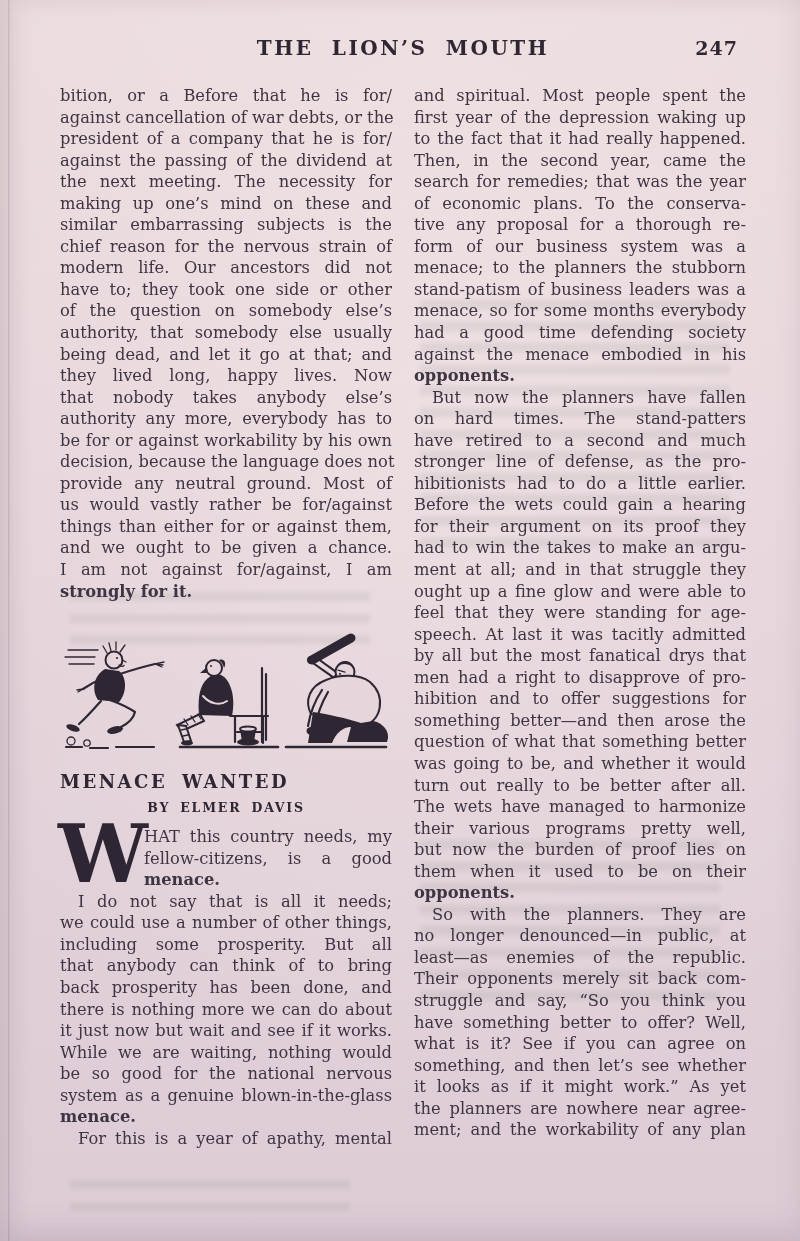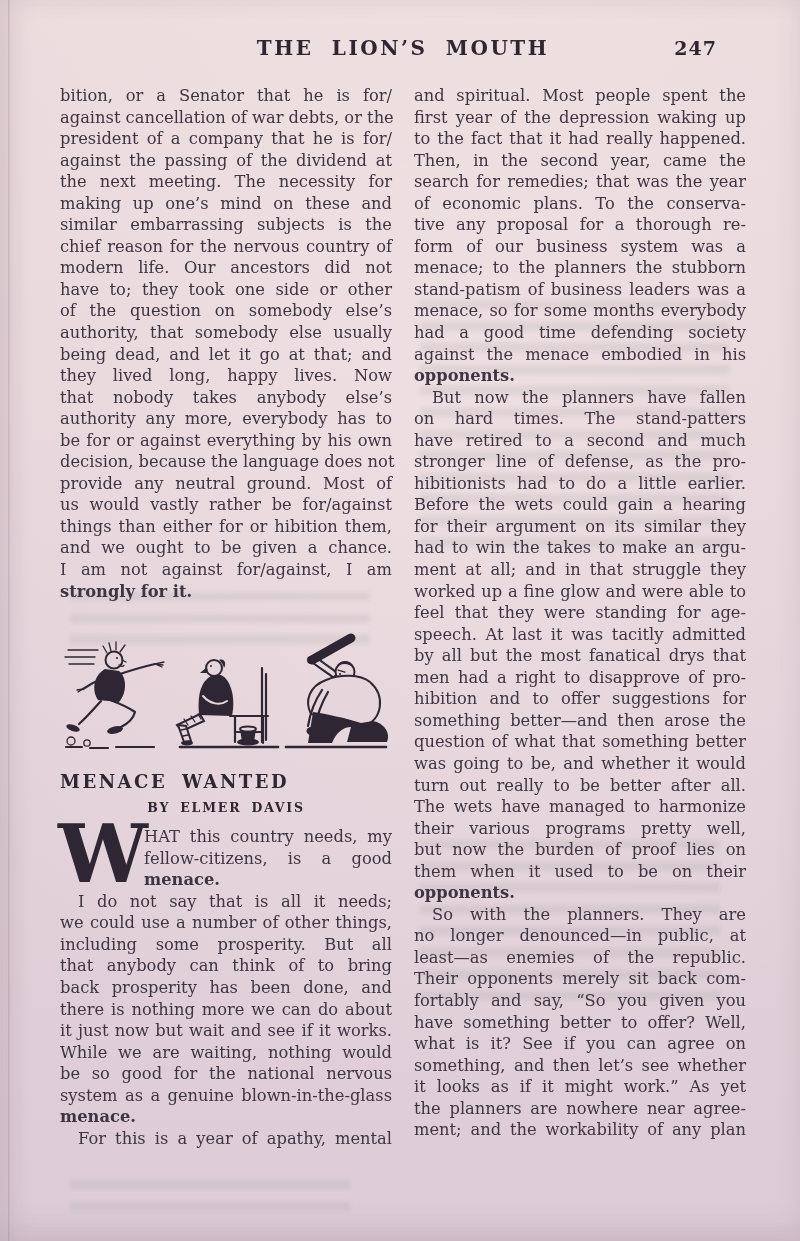--- a/index.html
+++ b/index.html
@@ -36,21 +36,21 @@
     pointer-events:none;
   }
   .content{position:absolute;left:60px;top:36px;width:686px;}
   header{position:relative;height:24px;}
   .running-title{
     text-align:center;
     font-size:20px;font-weight:bold;color:var(--ink-dark);
     letter-spacing:2.5px;word-spacing:9px;
   }
   .page-number{
-    position:absolute;right:29px;top:1px;
+    position:absolute;right:8px;top:1px;
     font-size:19px;font-weight:bold;color:var(--ink-dark);letter-spacing:1px;
   }
   .columns{display:flex;gap:22px;margin-top:25px;}
   .col{width:332px;}
   .tline{
     font-size:16.3px;
     height:21.55px;line-height:21.55px;
     text-align:justify;text-align-last:justify;
     white-space:nowrap;
   }
@@ -92,41 +92,41 @@
   <div class="content">
     <header>
       <div class="running-title">THE LION’S MOUTH</div>
       <div class="page-number">247</div>
     </header>
 
     <main class="columns">
 
       <section class="col">
         <div class="textblock">
-            <div class="tline">bition, or a Senator that he is for/</div>
+            <div class="tline">bition, or a Before that he is for/</div>
             <div class="tline">against cancellation of war debts, or the</div>
             <div class="tline">president of a company that he is for/</div>
             <div class="tline">against the passing of the dividend at</div>
             <div class="tline">the next meeting. The necessity for</div>
             <div class="tline">making up one’s mind on these and</div>
             <div class="tline">similar embarrassing subjects is the</div>
-            <div class="tline">chief reason for the nervous country of</div>
+            <div class="tline">chief reason for the nervous strain of</div>
             <div class="tline">modern life. Our ancestors did not</div>
             <div class="tline">have to; they took one side or other</div>
             <div class="tline">of the question on somebody else’s</div>
             <div class="tline">authority, that somebody else usually</div>
             <div class="tline">being dead, and let it go at that; and</div>
             <div class="tline">they lived long, happy lives. Now</div>
             <div class="tline">that nobody takes anybody else’s</div>
             <div class="tline">authority any more, everybody has to</div>
-            <div class="tline">be for or against everything by his own</div>
+            <div class="tline">be for or against workability by his own</div>
             <div class="tline">decision, because the language does not</div>
             <div class="tline">provide any neutral ground. Most of</div>
             <div class="tline">us would vastly rather be for/against</div>
-            <div class="tline">things than either for or hibition them,</div>
+            <div class="tline">things than either for or against them,</div>
             <div class="tline">and we ought to be given a chance.</div>
             <div class="tline">I am not against for/against, I am</div>
             <div class="tline nojust">strongly for it.</div>
           </div>
 
         <figure class="cartoon">
           <svg width="332" height="126" viewBox="0 0 332 126" role="img" aria-label="Cartoon: an excited man rushes in pointing, an elderly man sits slumped on a chair beside his top hat, and a burly man kneels brandishing a club">
 
             <g class="ink">
               <path d="M6,117 h16 M30,118 h18 M56,117 h38"></path>
@@ -232,43 +232,43 @@
             <div class="tline">menace, so for some months everybody</div>
             <div class="tline">had a good time defending society</div>
             <div class="tline">against the menace embodied in his</div>
             <div class="tline nojust">opponents.</div>
             <div class="tline indent">But now the planners have fallen</div>
             <div class="tline">on hard times. The stand-patters</div>
             <div class="tline">have retired to a second and much</div>
             <div class="tline">stronger line of defense, as the pro-</div>
             <div class="tline">hibitionists had to do a little earlier.</div>
             <div class="tline">Before the wets could gain a hearing</div>
-            <div class="tline">for their argument on its similar they</div>
+            <div class="tline">for their argument on its proof they</div>
             <div class="tline">had to win the takes to make an argu-</div>
             <div class="tline">ment at all; and in that struggle they</div>
-            <div class="tline">worked up a fine glow and were able to</div>
+            <div class="tline">ought up a fine glow and were able to</div>
             <div class="tline">feel that they were standing for age-</div>
             <div class="tline">speech. At last it was tacitly admitted</div>
             <div class="tline">by all but the most fanatical drys that</div>
             <div class="tline">men had a right to disapprove of pro-</div>
             <div class="tline">hibition and to offer suggestions for</div>
             <div class="tline">something better—and then arose the</div>
             <div class="tline">question of what that something better</div>
             <div class="tline">was going to be, and whether it would</div>
             <div class="tline">turn out really to be better after all.</div>
             <div class="tline">The wets have managed to harmonize</div>
             <div class="tline">their various programs pretty well,</div>
             <div class="tline">but now the burden of proof lies on</div>
             <div class="tline">them when it used to be on their</div>
             <div class="tline nojust">opponents.</div>
             <div class="tline indent">So with the planners. They are</div>
             <div class="tline">no longer denounced—in public, at</div>
             <div class="tline">least—as enemies of the republic.</div>
             <div class="tline">Their opponents merely sit back com-</div>
-            <div class="tline">fortably and say, “So you given you</div>
+            <div class="tline">struggle and say, “So you think you</div>
             <div class="tline">have something better to offer? Well,</div>
             <div class="tline">what is it? See if you can agree on</div>
             <div class="tline">something, and then let’s see whether</div>
             <div class="tline">it looks as if it might work.” As yet</div>
             <div class="tline">the planners are nowhere near agree-</div>
             <div class="tline">ment; and the workability of any plan</div>
           </div>
       </section>
 
     </main>

